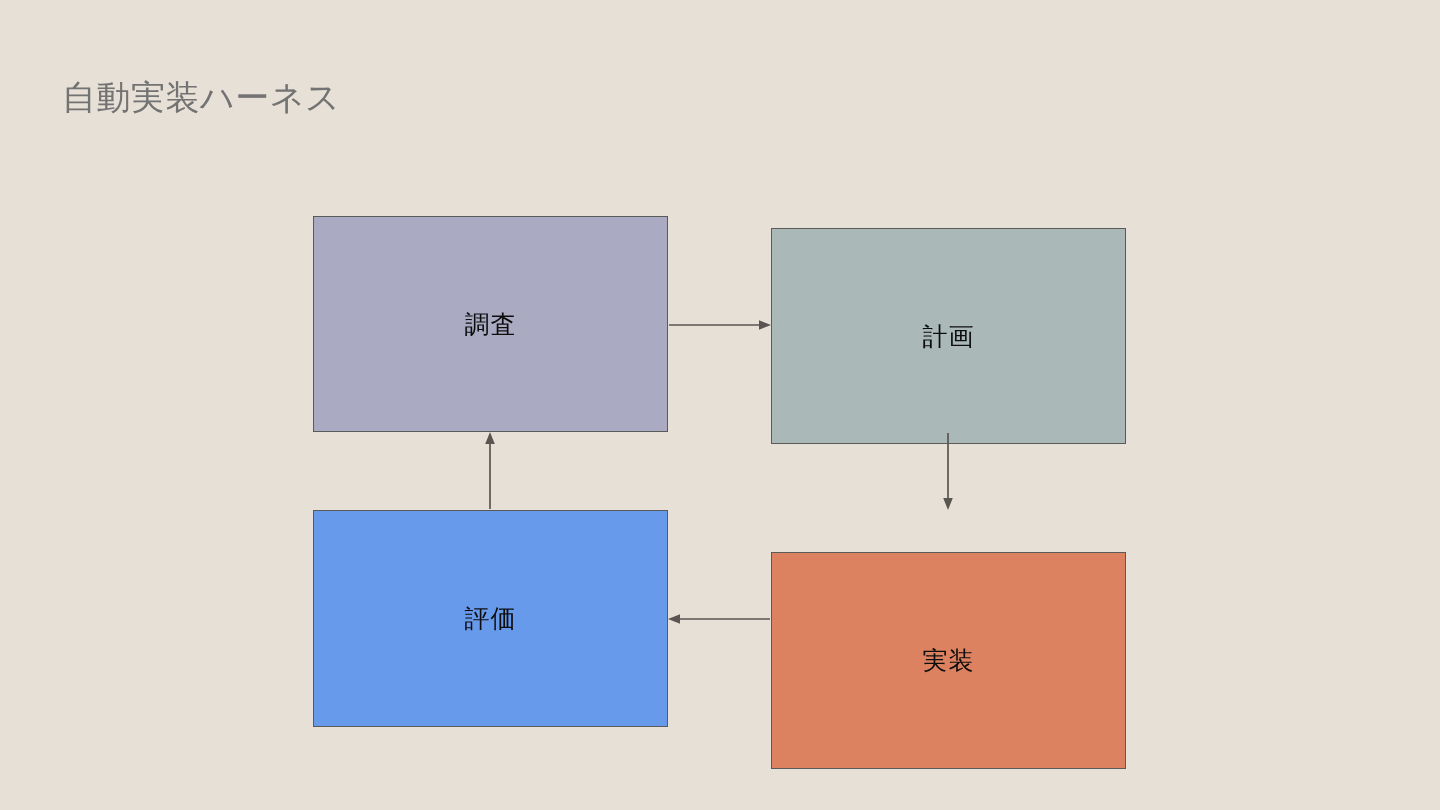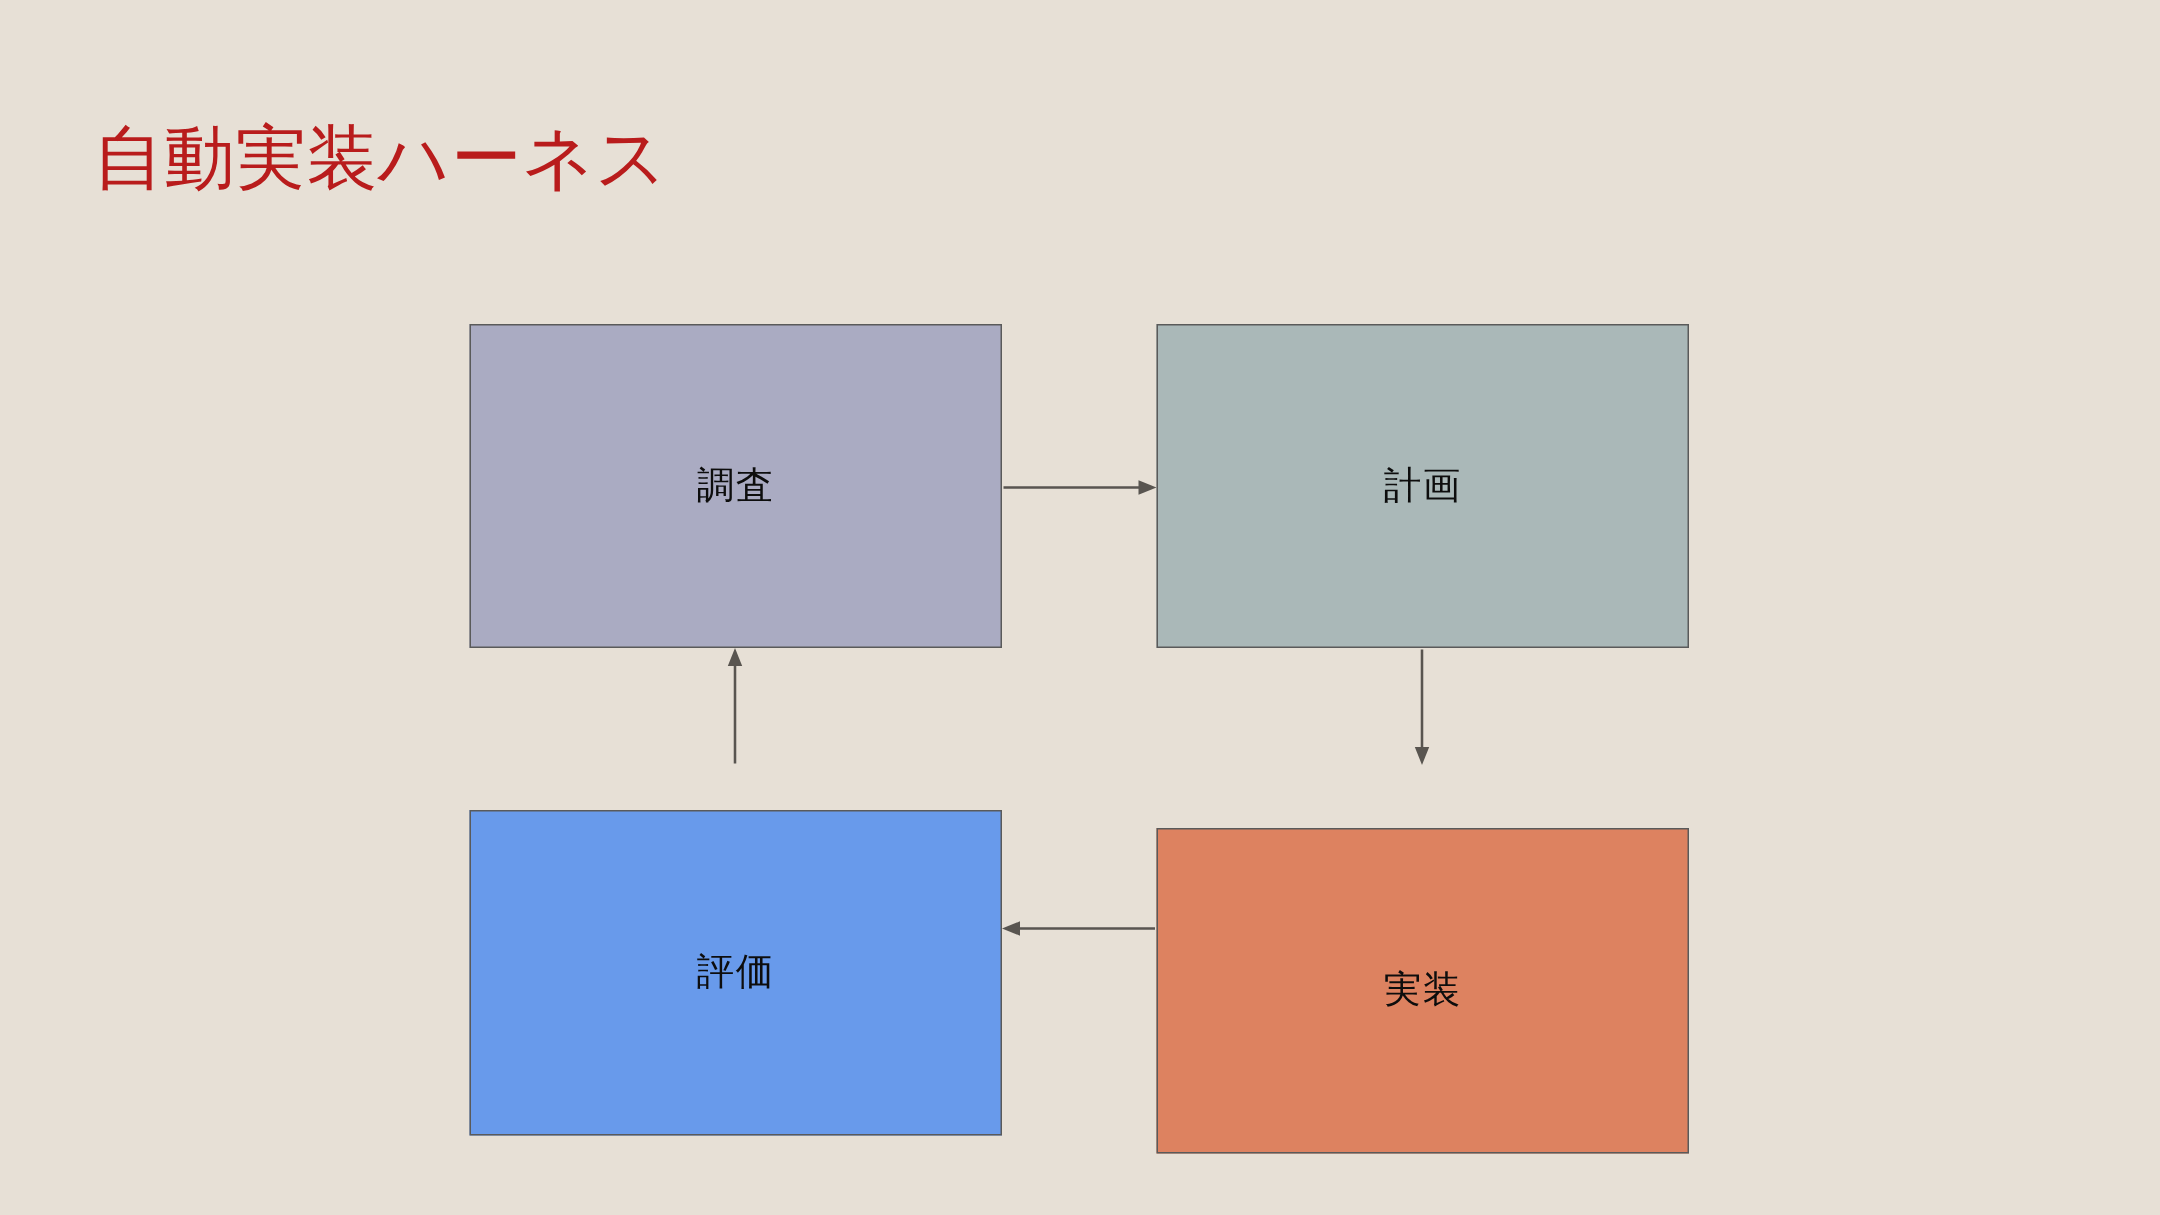--- a/index.html
+++ b/index.html
@@ -18,23 +18,23 @@
     width: 1440px;
     height: 810px;
     background: #e7e0d6;
   }
 
   
   #slide-title {
     position: absolute;
     left: 62px;
     top: 78px;
-    font-size: 47px;
+    font-size: 34px;
     line-height: 1.15;
-    color: #b91c1c;
+    color: #737373;
     letter-spacing: 0.5px;
     font-weight: 400;
     white-space: nowrap;
   }
 
   
   #diagram {
     position: absolute;
     left: 0;
     top: 0;
@@ -72,21 +72,20 @@
     width: 355px;
     height: 216px;
     background: #aab8b8;
   }
   #node-evaluate {
     left: 313px;
     top: 510px;
     width: 355px;
     height: 217px;
     background: #689aeb;
-    margin-top: 30px;
   }
   #node-implement {
     left: 771px;
     top: 510px;
     width: 355px;
     height: 217px;
     background: #dd8260;
     margin-top: 42px;
   }
 
@@ -115,21 +114,21 @@
 <div id="slide" style="background: rgb(231, 224, 214);">
 
   <div id="slide-title">自動実装ハーネス</div>
 
   <div id="diagram">
 
     <div class="node" id="node-survey" style="background: rgb(170, 171, 194); border-color: rgb(90, 90, 90); font-family: Liberation Serif, serif;">
       <span class="node-label">調査</span>
     </div>
 
-    <div class="node" id="node-plan" style="background: rgb(170, 184, 184); border-color: rgb(90, 90, 90);">
+    <div class="node" id="node-plan" style="background: rgb(170, 184, 184); border-color: rgb(90, 90, 90); margin-top: 12px;">
       <span class="node-label">計画</span>
     </div>
 
     <div class="node" id="node-evaluate" style="background: rgb(104, 154, 235); border-color: rgb(90, 90, 90);">
       <span class="node-label">評価</span>
     </div>
 
     <div class="node" id="node-implement" style="background: rgb(221, 130, 96); border-color: rgb(90, 90, 90);">
       <span class="node-label">実装</span>
     </div>

